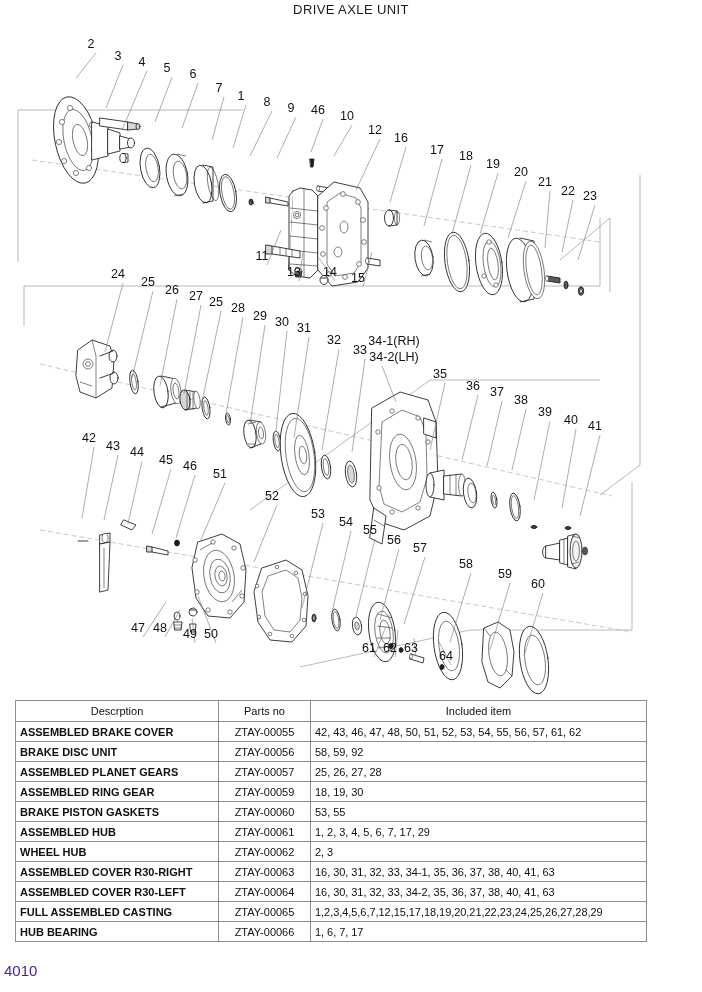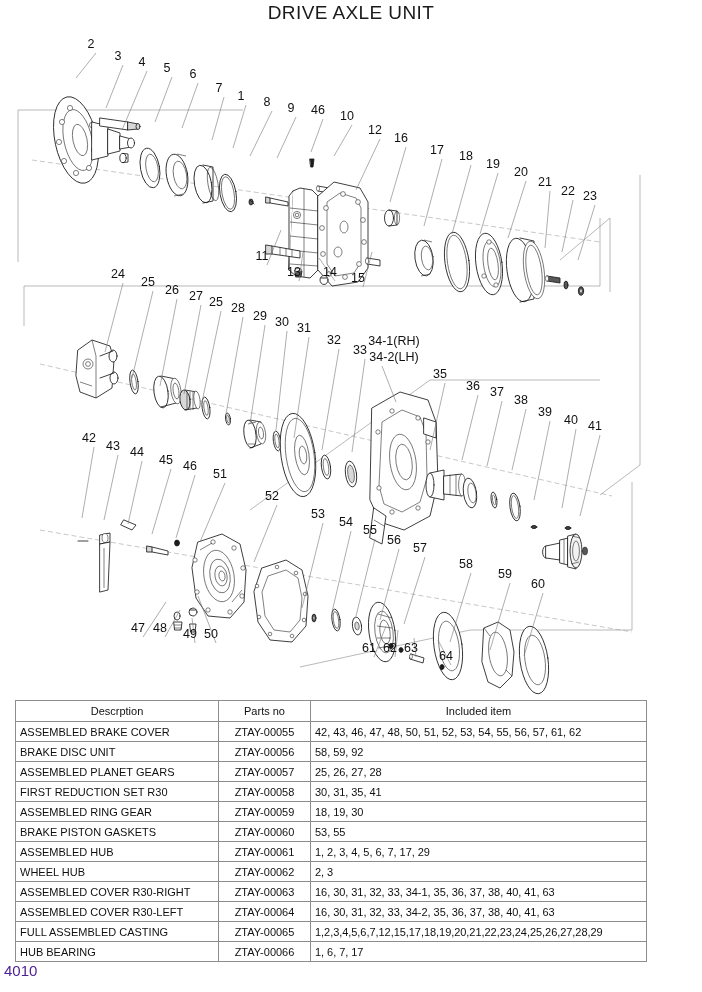--- a/index.html
+++ b/index.html
@@ -17,21 +17,21 @@
     overflow: hidden;
   }
 
   
   #page-title {
     position: absolute;
     top: 2px;
     left: 0;
     width: 702px;
     text-align: center;
-    font-size: 19px;
+    font-size: 13px;
     letter-spacing: 0.4px;
     color: #1a1a1a;
   }
 
   
   #diagram-area {
     position: absolute;
     top: 30px;
     left: 0;
     width: 702px;
@@ -101,21 +101,21 @@
     height: 19px;
     padding: 0 4px;
     color: #101010;
     white-space: nowrap;
     overflow: hidden;
   }
   table.parts-table thead th {
     text-align: center;
     height: 20px;
   }
-  table.parts-table tbody td.c-desc { text-align: left; }
+  table.parts-table tbody td.c-desc { text-align: left; font-weight: bold; }
   table.parts-table tbody td.c-part { text-align: center; }
   table.parts-table tbody td.c-incl {
     text-align: left;
     letter-spacing: -0.05px;
   }
   col.w-desc { width: 203px; }
   col.w-part { width: 92px; }
   col.w-incl { width: 336px; }
 
   
@@ -895,25 +895,20 @@
           <td class="c-desc">BRAKE DISC UNIT</td>
           <td class="c-part">ZTAY-00056</td>
           <td class="c-incl">58, 59, 92</td>
         </tr>
         <tr>
           <td class="c-desc">ASSEMBLED PLANET GEARS</td>
           <td class="c-part">ZTAY-00057</td>
           <td class="c-incl">25, 26, 27, 28</td>
         </tr>
         <tr>
-          <td class="c-desc">FIRST REDUCTION SET R30</td>
-          <td class="c-part">ZTAY-00058</td>
-          <td class="c-incl">30, 31, 35, 41</td>
-        </tr>
-        <tr>
           <td class="c-desc">ASSEMBLED RING GEAR</td>
           <td class="c-part">ZTAY-00059</td>
           <td class="c-incl">18, 19, 30</td>
         </tr>
         <tr>
           <td class="c-desc">BRAKE PISTON GASKETS</td>
           <td class="c-part">ZTAY-00060</td>
           <td class="c-incl">53, 55</td>
         </tr>
         <tr>

